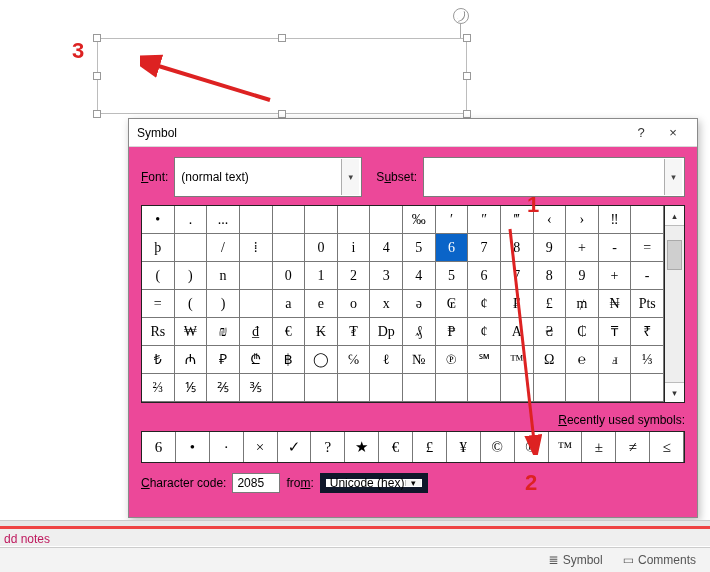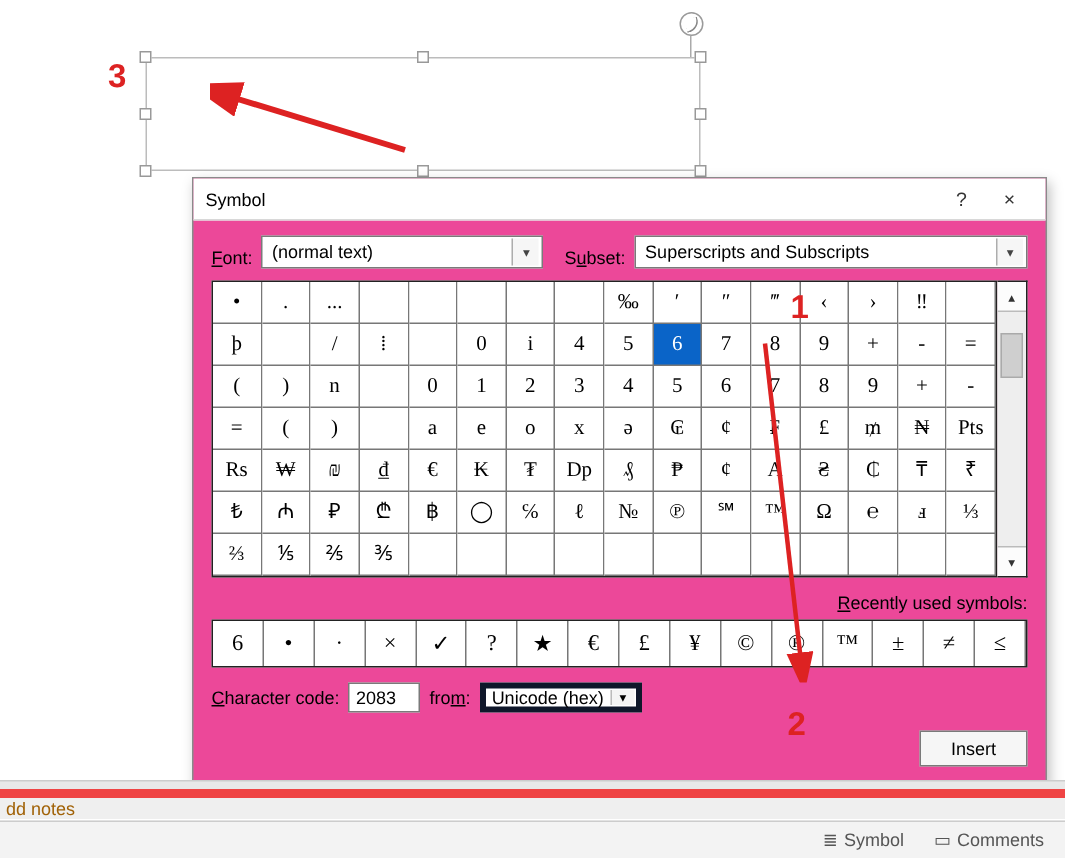--- a/index.html
+++ b/index.html
@@ -36,24 +36,24 @@
 .hl { position: absolute; background: rgba(255,235,59,0.55); border-radius: 2px; }
 
 
 .dialog { position: absolute; top: 118px; left: 100px; width: 570px; background: #ec4899; border: 1px solid #8a8a8a; box-shadow: 2px 3px 8px rgba(0,0,0,0.25); margin-left: 28px; }
 .titlebar { height: 28px; background: #fff; border-bottom: 1px solid #d8d8d8; display: flex; align-items: center; padding: 0 8px; }
 .titlebar .title { flex: 1; font-size: 12px; }
 .titlebar .tbtn { width: 32px; height: 100%; display: flex; align-items: center; justify-content: center; font-size: 13px; color: #333; cursor: pointer; }
 
 .dlg-body { padding: 10px 12px 12px 12px; }
 
-.row { display: flex; align-items: flex-end; gap: 6px; margin-bottom: 8px; }
+.row { display: flex; align-items: center; gap: 6px; margin-bottom: 8px; }
 .row label { font-size: 12px; }
 .row label u { text-decoration: underline; }
-.select { flex: 1; height: 22px; border: 1px solid #7a7a7a; background: #fff; display: flex; align-items: center; padding: 0 6px; font-size: 12px; position: relative; }
+.select { flex: 1; height: 40px; border: 1px solid #7a7a7a; background: #fff; display: flex; align-items: center; padding: 0 6px; font-size: 12px; position: relative; }
 .select .arrow { position: absolute; right: 2px; top: 1px; bottom: 1px; width: 18px; border-left: 1px solid #adadad; background: #f6f6f6; display: flex; align-items: center; justify-content: center; font-size: 9px; color: #444; }
 
 
 .grid-wrap { display: flex; }
 .grid { border: 1px solid #222; background: #fff; display: grid; grid-template-columns: repeat(16, 1fr); grid-auto-rows: 28px; flex: 1; }
 .cell { border-right: 1px solid #777; border-bottom: 1px solid #777; display: flex; align-items: center; justify-content: center; font-size: 14px; font-family: "Times New Roman", serif; cursor: pointer; background: #fff; padding: 0; line-height: 1; }
 .cell.selected { background: #0a64c8; color: #fff; }
 
 .v-scroll { width: 20px; border: 1px solid #222; border-left: none; background: #f0f0f0; display: flex; flex-direction: column; }
 .v-scroll .sbtn { height: 20px; display: flex; align-items: center; justify-content: center; font-size: 9px; color: #333; border-bottom: 1px solid #bbb; background: #fcfcfc; }
@@ -63,31 +63,31 @@
 
 .sect-label { font-size: 12px; margin: 10px 0 4px 0; text-align: right; }
 
 .recent-wrap { display: flex; }
 .recent { border: 1px solid #222; background: #fff; display: grid; grid-template-columns: repeat(16, 1fr); grid-auto-rows: 30px; flex: 1; }
 .rcell { border-right: 1px solid #777; display: flex; align-items: center; justify-content: center; font-size: 15px; font-family: "Times New Roman", serif; cursor: pointer; }
 
 .info-row { display: flex; align-items: center; margin-top: 10px; font-size: 12px; gap: 6px; }
 .info-row .uname { flex: 1; }
 .cc-input { width: 48px; height: 20px; border: 1px solid #7a7a7a; background: #fff; padding: 0 4px; font-size: 12px; display: inline-flex; align-items: center; }
-.from-sel { width: 108px; height: 20px; border: 4px solid #0f172a; background: #fff; display: inline-flex; align-items: center; padding: 0 4px; font-size: 12px; position: relative; }
+.from-sel { width: 108px; height: 20px; border: 6px solid #0f172a; background: #fff; display: inline-flex; align-items: center; padding: 0 4px; font-size: 12px; position: relative; }
 .from-sel .arrow { position: absolute; right: 1px; top: 1px; bottom: 1px; width: 16px; background: #f4f4f4; border-left: 1px solid #bbb; display: flex; align-items: center; justify-content: center; font-size: 9px; }
 
 .info-row2 { font-size: 12px; margin-top: 2px; }
 
 .btn-row { display: flex; justify-content: flex-end; gap: 8px; margin-top: 12px; }
 .btn { min-width: 72px; height: 24px; border: 1px solid #7a7a7a; background: #f6f6f6; font-size: 12px; display: inline-flex; align-items: center; justify-content: center; cursor: pointer; }
 .btn.default { border: 1px solid #0a64c8; outline: 1px solid #0a64c8; outline-offset: -3px; }
 
 
-.notes-area { position: absolute; top: 526px; left: 0; right: 0; height: 20px; background: #efefef; display: flex; align-items: flex-end; padding-left: 4px; font-size: 12px; color: #a16207; border-top: 6px solid #ef4444; }
+.notes-area { position: absolute; top: 526px; left: 0; right: 0; height: 20px; background: #efefef; display: flex; align-items: flex-end; padding-left: 4px; font-size: 12px; color: #be185d; border-top: 3px solid #ef4444; }
 .status-bar { position: absolute; top: 547px; left: 0; right: 0; height: 25px; background: #f3f3f3; border-top: 1px solid #ccc; display: flex; align-items: center; justify-content: flex-end; padding: 0 14px; gap: 20px; font-size: 12px; color: #555; }
 .sb-item { display: inline-flex; align-items: center; gap: 4px; cursor: pointer; }
 .ruler { position: absolute; top: 520px; left: 0; right: 0; height: 6px; background: #e8e8e8; border-top: 1px solid #ccc; }
 </style>
 </head>
 <body>
 
 <div class="canvas">
   <div class="rotate-handle"></div>
   <div class="rotate-line"></div>
@@ -136,21 +136,20 @@
   <div class="dlg-body">
 
     <div class="row">
       <label><u>F</u>ont:</label>
       <div class="select" style="flex:0 0 188px">
         <span>(normal text)</span>
         <span class="arrow">▾</span>
       </div>
       <label style="margin-left:8px">S<u>u</u>bset:</label>
       <div class="select">
-        <span>Superscripts and Subscripts</span>
         <span class="arrow">▾</span>
       </div>
     </div>
 
     <div class="grid-wrap">
       <div class="grid" id="symbol-grid">
           <div class="cell">•</div>
           <div class="cell">.</div>
           <div class="cell">...</div>
           <div class="cell"></div>
@@ -290,31 +289,30 @@
           <div class="rcell">™</div>
           <div class="rcell">±</div>
           <div class="rcell">≠</div>
           <div class="rcell">≤</div>
         </div>
     </div>
 
     <div class="info-row">
       <span><u>C</u>haracter code:</span>
       <span class="cc-input">
-          <span>2083</span>
+          <span>2085</span>
         </span>
       <span>fro<u>m</u>:</span>
       <span class="from-sel">
         <span>Unicode (hex)</span>
         <span class="arrow">▾</span>
       </span>
     </div>
 
     <div class="btn-row">
-      <div class="btn">Insert</div>
     </div>
   </div>
 </div>
 
 <div class="ruler"></div>
 <div class="notes-area">
   <span>dd notes</span>
 </div>
 <div class="status-bar">
   <span class="sb-item">

